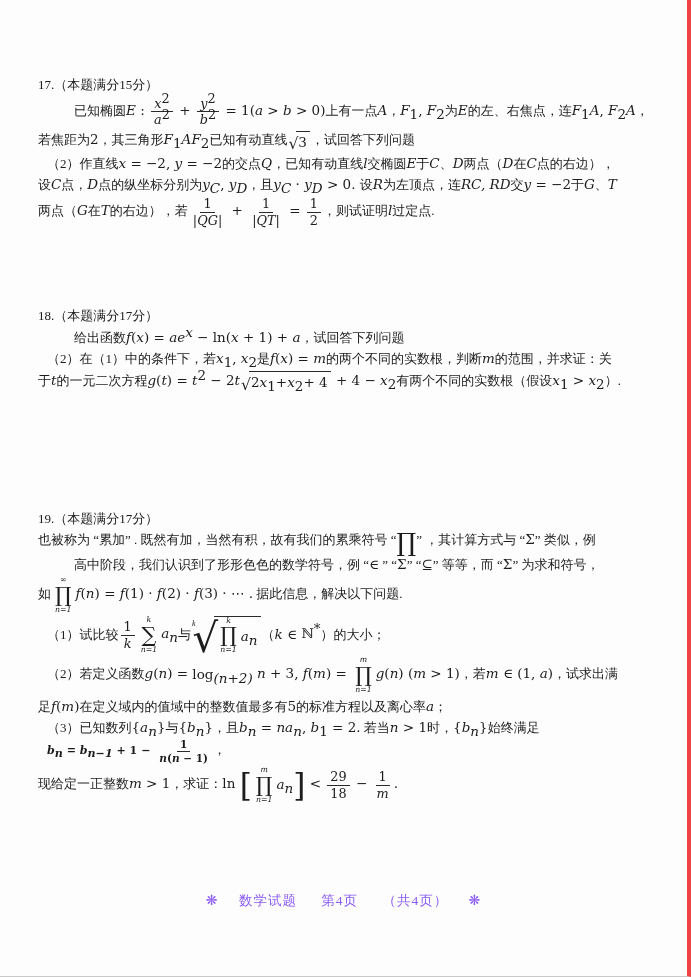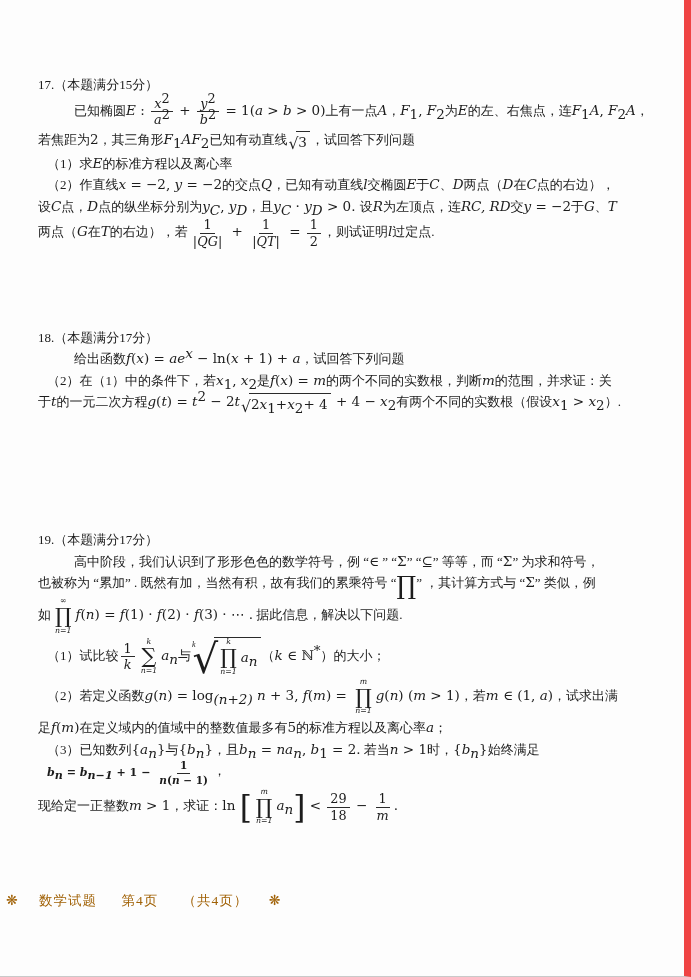--- a/index.html
+++ b/index.html
@@ -1,20 +1,20 @@
 <!DOCTYPE html>
 <html><head>
 <meta charset="utf-8">
 <style>
   html,body{margin:0;padding:0;background:#e8e8e8;}
   .page{
     position:relative;
     width:691px;height:977px;
     background:#fdfdfd;
-    border-right:7px solid #ef4444;
+    border-right:4px solid #ef4444;
     border-bottom:1px solid #c9c9c9;
     box-sizing:border-box;
     font-family:"Liberation Serif","DejaVu Serif",serif;
     font-size:13px;color:#1c1c1c;
     padding-top:74px;
     overflow:hidden;
   }
   .problem{padding-left:38px;padding-right:26px;}
   .problem-17{margin-bottom:78px;}
   .problem-18{margin-bottom:116px;}
@@ -40,21 +40,21 @@
   .bigop{display:inline-flex;flex-direction:column;align-items:center;vertical-align:middle;
          margin:0 4px;line-height:1;}
   .bigop .lim{font-size:.6em;line-height:1.15;font-style:italic;font-family:"DejaVu Serif",serif;}
   .bigop .opg{font-size:1.6em;line-height:1;font-family:"DejaVu Serif",serif;}
   .tk-r.big{font-size:1.9em;line-height:.8;vertical-align:-.3em;}
   .tk-r.tall{font-size:2.4em;font-weight:200;line-height:.8;vertical-align:middle;}
   .grp.sm{font-size:.82em;}
   .grp{white-space:nowrap;font-weight:bold;}
   .footer{
     position:absolute;left:0;right:0;bottom:66px;
-    text-align:left;font-size:13.5px;color:#a16207;
+    text-align:center;font-size:13.5px;color:#8b5cf6;
     letter-spacing:1px;
   }
   .footer .orn{font-size:14px;margin:0 6px;}
   .footer .seg{margin:0 10px;}
 </style>
 </head>
 <body>
 
 <div class="page">
 
@@ -66,21 +66,20 @@
         </span><span class="tk-r"> + </span><span class="frac">
           <span class="num"><span class="tk-ss"><span class="tk-m">y</span><sup class="tk-r">2</sup></span></span>
           <span class="den"><span class="tk-ss"><span class="tk-m">b</span><sup class="tk-r">2</sup></span></span>
         </span><span class="tk-r"> = 1(</span><span class="tk-m">a</span><span class="tk-r"> &gt; </span><span class="tk-m">b</span><span class="tk-r"> &gt; 0)</span><span class="tk-x">上有一点</span><span class="tk-m">A</span><span class="tk-x">，</span><span class="tk-ss"><span class="tk-m">F</span><sub class="tk-r">1</sub></span><span class="tk-r">, </span><span class="tk-ss"><span class="tk-m">F</span><sub class="tk-r">2</sub></span><span class="tk-x">为</span><span class="tk-m">E</span><span class="tk-x">的左、右焦点，连</span><span class="tk-ss"><span class="tk-m">F</span><sub class="tk-r">1</sub></span><span class="tk-m">A</span><span class="tk-r">, </span><span class="tk-ss"><span class="tk-m">F</span><sub class="tk-r">2</sub></span><span class="tk-m">A</span><span class="tk-x">，</span></div>
     <div class="line"><span class="tk-x">若焦距为</span><span class="tk-r">2</span><span class="tk-x">，其三角形</span><span class="tk-ss"><span class="tk-m">F</span><sub class="tk-r">1</sub></span><span class="tk-m">A</span><span class="tk-ss"><span class="tk-m">F</span><sub class="tk-r">2</sub></span><span class="tk-x">已知有动直线</span><span class="sqrt">
           <span class="rad">√</span>
           <span class="radbody">
             <span class="tk-r">3</span>
           </span>
         </span><span class="tk-x">，试回答下列问题</span></div>
-    <div class="line ind1"><span class="tk-x">（1）求</span><span class="tk-m">E</span><span class="tk-x">的标准方程以及离心率</span></div>
     <div class="line ind1"><span class="tk-x">（2）作直线</span><span class="tk-m">x</span><span class="tk-r"> = −2, </span><span class="tk-m">y</span><span class="tk-r"> = −2</span><span class="tk-x">的交点</span><span class="tk-m">Q</span><span class="tk-x">，已知有动直线</span><span class="tk-m">l</span><span class="tk-x">交椭圆</span><span class="tk-m">E</span><span class="tk-x">于</span><span class="tk-m">C</span><span class="tk-x">、</span><span class="tk-m">D</span><span class="tk-x">两点（</span><span class="tk-m">D</span><span class="tk-x">在</span><span class="tk-m">C</span><span class="tk-x">点的右边），</span></div>
     <div class="line"><span class="tk-x">设</span><span class="tk-m">C</span><span class="tk-x">点，</span><span class="tk-m">D</span><span class="tk-x">点的纵坐标分别为</span><span class="tk-ss"><span class="tk-m">y</span><sub class="tk-m">C</sub></span><span class="tk-r">, </span><span class="tk-ss"><span class="tk-m">y</span><sub class="tk-m">D</sub></span><span class="tk-x">，且</span><span class="tk-ss"><span class="tk-m">y</span><sub class="tk-m">C</sub></span><span class="tk-r"> · </span><span class="tk-ss"><span class="tk-m">y</span><sub class="tk-m">D</sub></span><span class="tk-r"> &gt; 0. </span><span class="tk-x">设</span><span class="tk-m">R</span><span class="tk-x">为左顶点，连</span><span class="tk-m">RC, RD</span><span class="tk-x">交</span><span class="tk-m">y</span><span class="tk-r"> = −2</span><span class="tk-x">于</span><span class="tk-m">G</span><span class="tk-x">、</span><span class="tk-m">T</span></div>
     <div class="line"><span class="tk-x">两点（</span><span class="tk-m">G</span><span class="tk-x">在</span><span class="tk-m">T</span><span class="tk-x">的右边），若</span><span class="frac">
           <span class="num"><span class="tk-r">1</span></span>
           <span class="den"><span class="tk-r">|</span><span class="tk-m">QG</span><span class="tk-r">|</span></span>
         </span><span class="tk-r"> + </span><span class="frac">
           <span class="num"><span class="tk-r">1</span></span>
           <span class="den"><span class="tk-r">|</span><span class="tk-m">QT</span><span class="tk-r">|</span></span>
         </span><span class="tk-r"> = </span><span class="frac">
           <span class="num"><span class="tk-r">1</span></span>
@@ -99,22 +98,22 @@
             <span class="tk-ss"><span class="tk-m">x</span><sub class="tk-r">1</sub></span>
             <span class="tk-r"> + </span>
             <span class="tk-ss"><span class="tk-m">x</span><sub class="tk-r">2</sub></span>
             <span class="tk-r"> + 4</span>
           </span>
         </span><span class="tk-r"> + 4 − </span><span class="tk-ss"><span class="tk-m">x</span><sub class="tk-r">2</sub></span><span class="tk-x">有两个不同的实数根（假设</span><span class="tk-ss"><span class="tk-m">x</span><sub class="tk-r">1</sub></span><span class="tk-r"> &gt; </span><span class="tk-ss"><span class="tk-m">x</span><sub class="tk-r">2</sub></span><span class="tk-x">）.</span></div>
   </section>
 
   <section class="problem problem-19">
     <div class="line"><span class="tk-x">19.（本题满分17分）</span></div>
+    <div class="line"><span class="tk-x">也被称为 “累加” . 既然有加，当然有积，故有我们的累乘符号 “</span><span class="tk-r big">∏</span><span class="tk-x">” ，其计算方式与 “</span><span class="tk-r">Σ</span><span class="tk-x">” 类似，例</span></div>
     <div class="line ind2"><span class="tk-x">高中阶段，我们认识到了形形色色的数学符号，例 “</span><span class="tk-r">∈</span><span class="tk-x"> ” “</span><span class="tk-r">Σ</span><span class="tk-x">” “</span><span class="tk-r">⊆</span><span class="tk-x">” 等等，而 “</span><span class="tk-r">Σ</span><span class="tk-x">” 为求和符号，</span></div>
-    <div class="line"><span class="tk-x">也被称为 “累加” . 既然有加，当然有积，故有我们的累乘符号 “</span><span class="tk-r big">∏</span><span class="tk-x">” ，其计算方式与 “</span><span class="tk-r">Σ</span><span class="tk-x">” 类似，例</span></div>
     <div class="line"><span class="tk-x">如</span><span class="bigop">
           <span class="lim">∞</span>
           <span class="opg">∏</span>
           <span class="lim">n=1</span>
         </span><span class="tk-m">f</span><span class="tk-r">(</span><span class="tk-m">n</span><span class="tk-r">) = </span><span class="tk-m">f</span><span class="tk-r">(1) · </span><span class="tk-m">f</span><span class="tk-r">(2) · </span><span class="tk-m">f</span><span class="tk-r">(3) · ⋯ .</span><span class="tk-x"> 据此信息，解决以下问题.</span></div>
     <div class="line ind1"><span class="tk-x">（1）试比较</span><span class="frac">
           <span class="num"><span class="tk-r">1</span></span>
           <span class="den"><span class="tk-m">k</span></span>
         </span><span class="bigop">
           <span class="lim">k</span>

